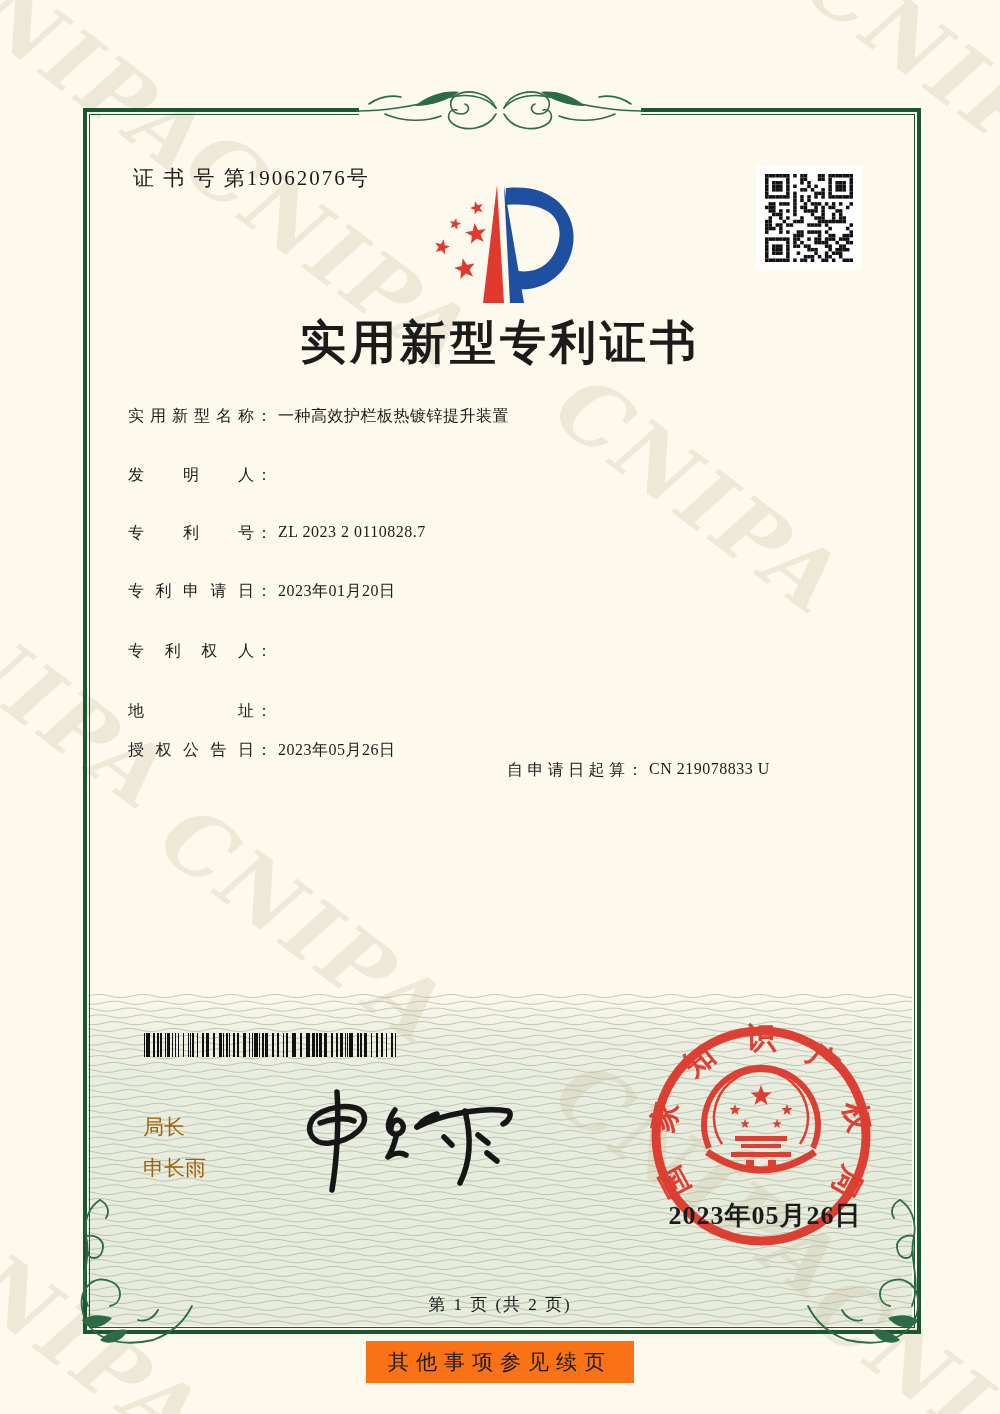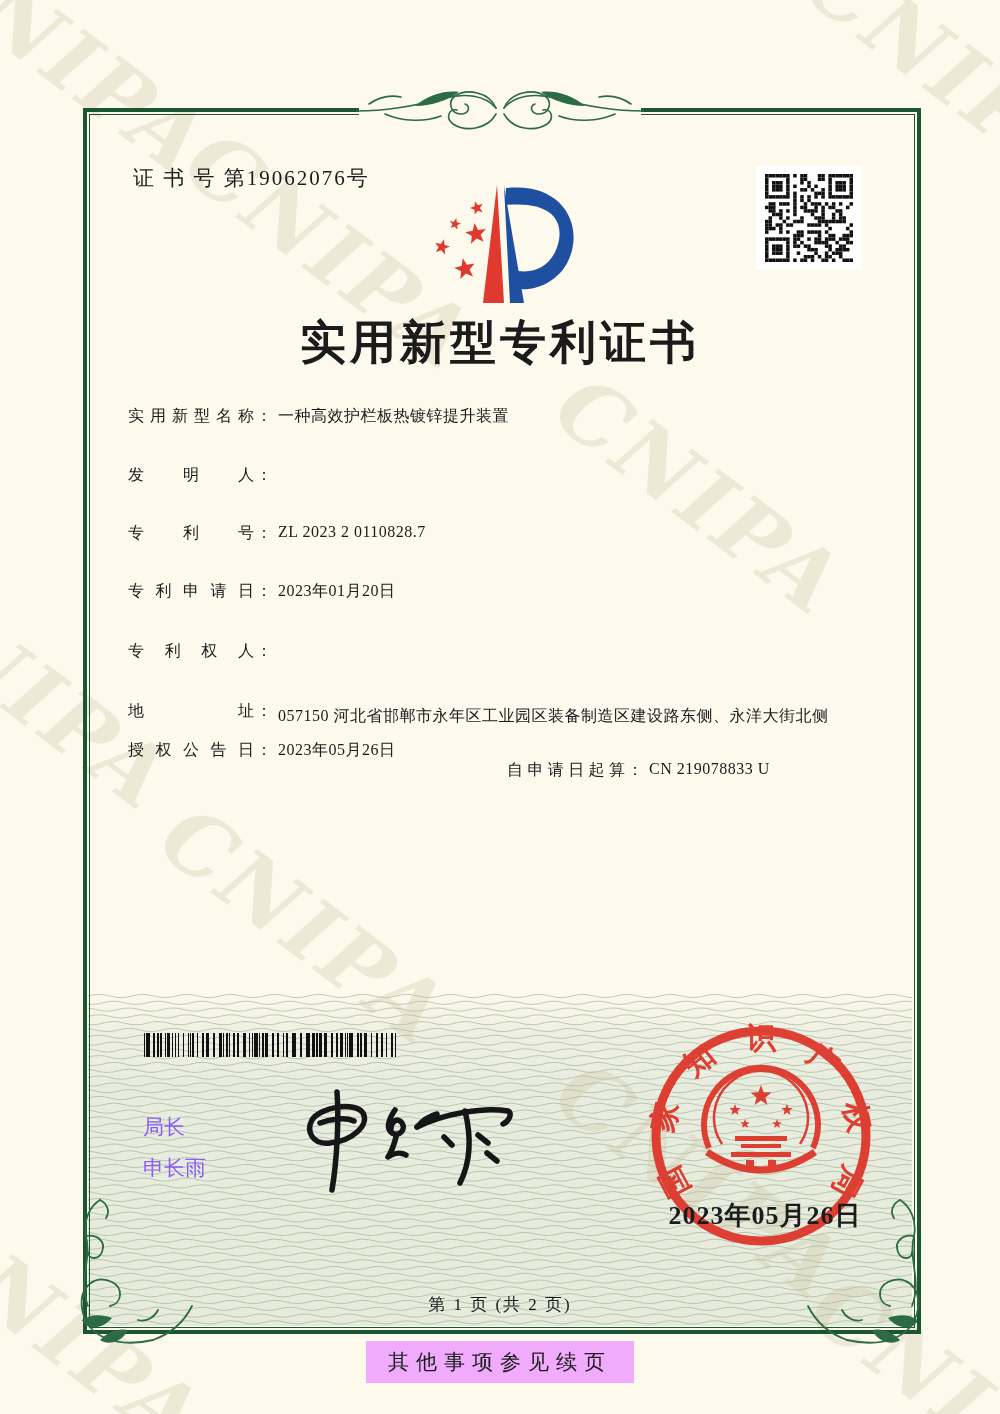--- a/index.html
+++ b/index.html
@@ -23,23 +23,23 @@
   .title{left:0;top:312px;width:1000px;text-align:center;font-size:46px;font-weight:bold;letter-spacing:4px;}
   .row{left:128px;display:flex;align-items:flex-start;font-size:16px;}
   .lbl{display:inline-block;width:126px;text-align:justify;text-align-last:justify;white-space:nowrap;}
   .colon{margin:0 6px 0 2px;}
   .val{letter-spacing:.5px;}
   .val-addr{width:572px;line-height:29px;}
   .lbl-sm{width:118px;}
   .body-text{left:128px;top:812px;width:746px;font-size:19px;line-height:30px;
              text-align:justify;letter-spacing:.4px;}
   .body-text p{margin:0 0 13px 0;text-indent:2em;}
-  .signer{left:143px;font-family:"Liberation Sans","DejaVu Sans",sans-serif;font-size:21px;color:#8b5cf6;}
+  .signer{left:143px;font-family:"Liberation Sans","DejaVu Sans",sans-serif;font-size:21px;color:#a16207;}
   .page-ind{left:0;top:1293px;width:1000px;text-align:center;font-size:17px;letter-spacing:2px;}
-  .footer-note{left:50%;top:1341px;transform:translateX(-50%);background:#f0abfc;
+  .footer-note{left:50%;top:1341px;transform:translateX(-50%);background:#f97316;
                padding:7px 22px;font-size:21px;letter-spacing:7px;white-space:nowrap;}
   .seal-date{left:645px;top:1198px;width:240px;text-align:center;font-size:26px;font-weight:bold;
              letter-spacing:1px;z-index:7;}
   .qr-box{left:756px;top:166px;width:106px;height:104px;background:#fff;}
   svg{display:block;}
 </style>
 </head>
 <body>
 
 <div class="page">
@@ -484,21 +484,20 @@
     <span class="colon">：</span>
     <span class="val">2023年01月20日</span>
   </div>
   <div class="abs row" style="top:641px">
     <span class="lbl">专利权人</span>
     <span class="colon">：</span>
   </div>
   <div class="abs row" style="top:701px">
     <span class="lbl">地址</span>
     <span class="colon">：</span>
-    <span class="val val-addr">057150 河北省邯郸市永年区工业园区装备制造区建设路东侧、永洋大街北侧</span>
   </div>
   <div class="abs row" style="top:740px">
     <span class="lbl">授权公告日</span>
     <span class="colon">：</span>
     <span class="val">2023年05月26日</span>
   </div>
   <div class="abs row" style="left:507px;top:760px">
     <span class="lbl lbl-sm">自申请日起算</span>
     <span class="colon">：</span>
     <span class="val">CN 219078833 U</span>

